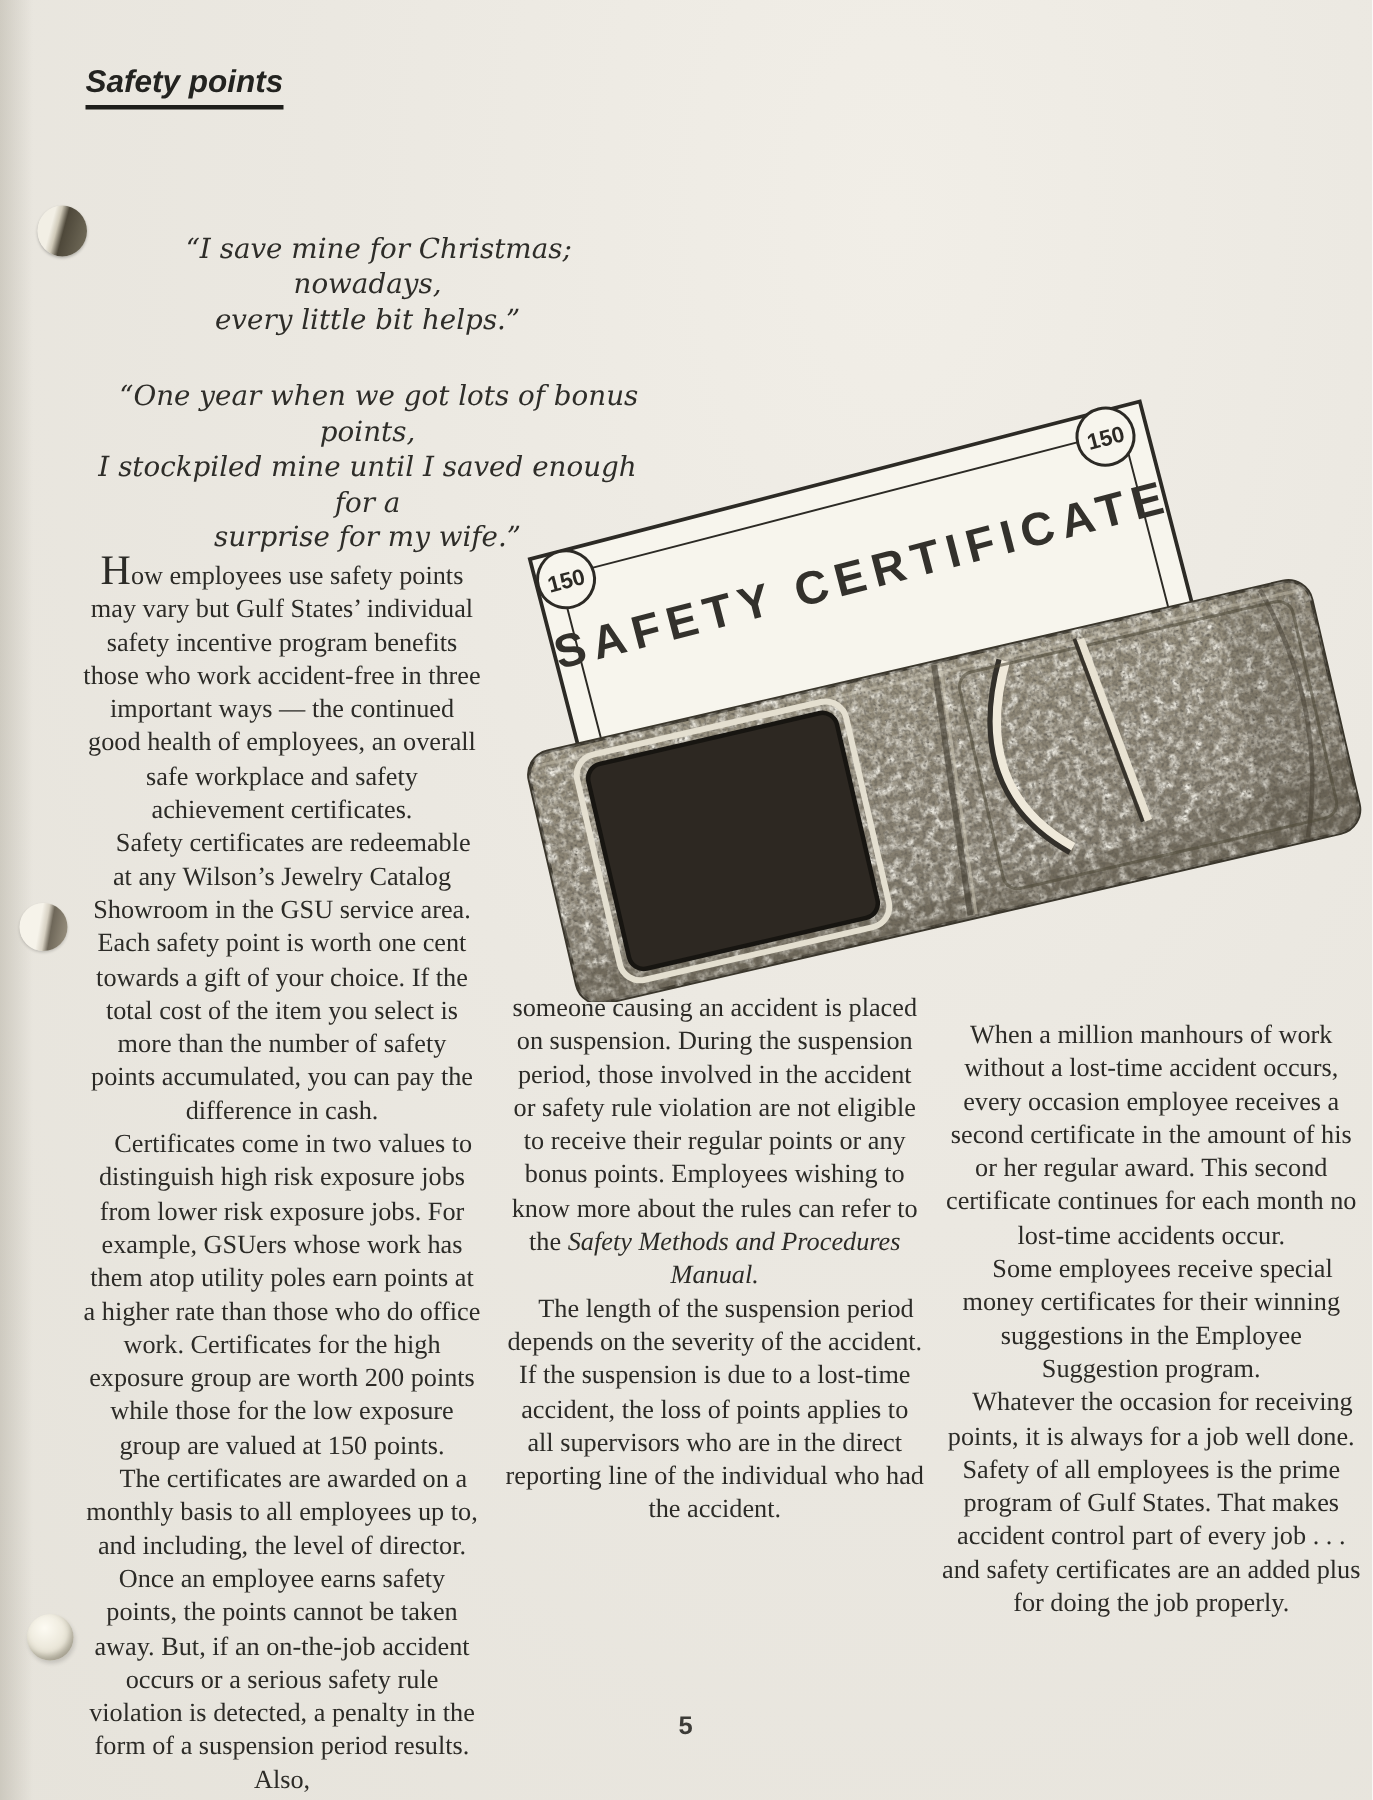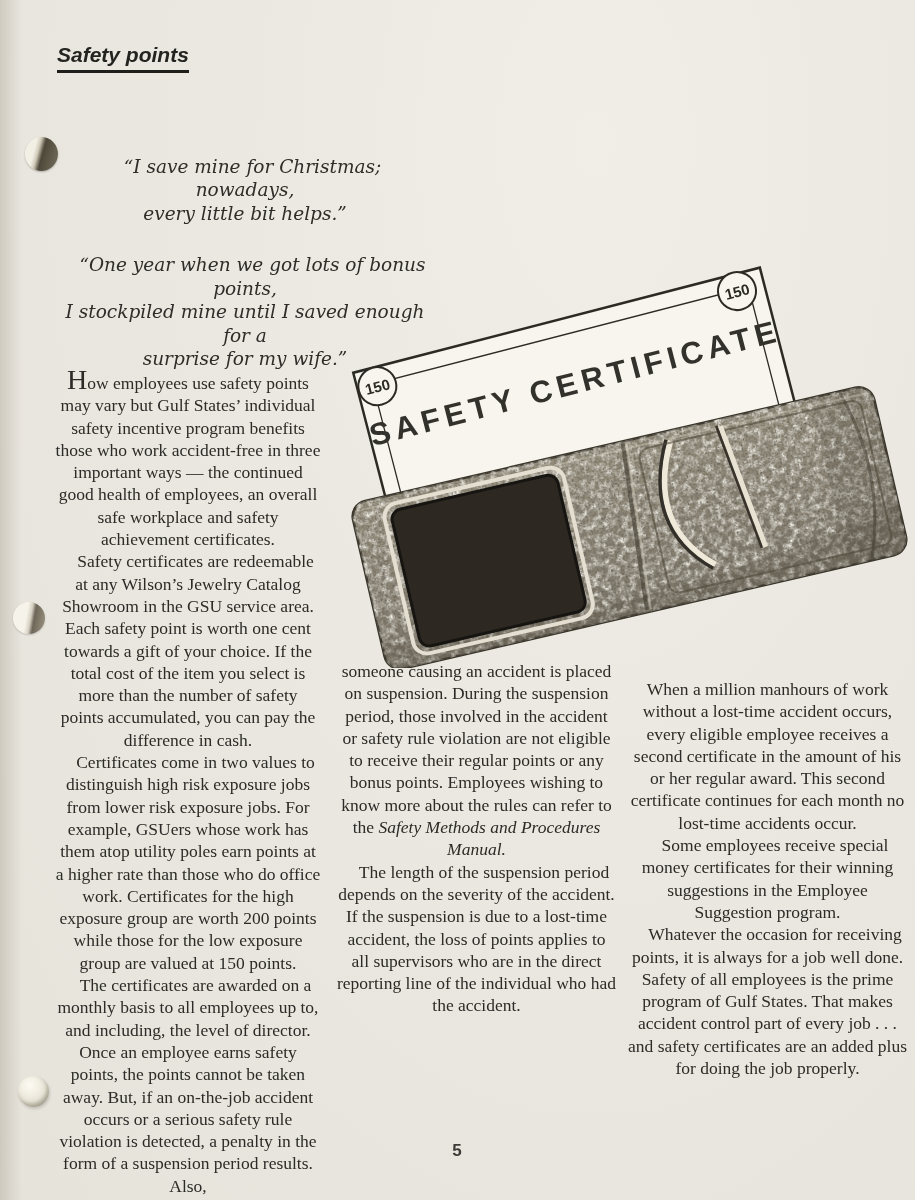--- a/index.html
+++ b/index.html
@@ -144,19 +144,19 @@
       <p><span>How employees use safety points may vary but Gulf States’ individual safety incentive program benefits those who work accident-free in three important ways — the continued good health of employees, an overall safe workplace and safety achievement certificates.</span></p>
       <p><span>Safety certificates are redeemable at any Wilson’s Jewelry Catalog Showroom in the GSU service area. Each safety point is worth one cent towards a gift of your choice. If the total cost of the item you select is more than the number of safety points accumulated, you can pay the difference in cash.</span></p>
       <p><span>Certificates come in two values to distinguish high risk exposure jobs from lower risk exposure jobs. For example, GSUers whose work has them atop utility poles earn points at a higher rate than those who do office work. Certificates for the high exposure group are worth 200 points while those for the low exposure group are valued at 150 points.</span></p>
       <p><span>The certificates are awarded on a monthly basis to all employees up to, and including, the level of director. Once an employee earns safety points, the points cannot be taken away. But, if an on-the-job accident occurs or a serious safety rule violation is detected, a penalty in the form of a suspension period results. Also,</span></p>
     </div>
   <div class="col" id="col-middle">
       <p><span>someone causing an accident is placed on suspension. During the suspension period, those involved in the accident or safety rule violation are not eligible to receive their regular points or any bonus points. Employees wishing to know more about the rules can refer to the </span><span class="it">Safety Methods and Procedures Manual.</span></p>
       <p><span>The length of the suspension period depends on the severity of the accident. If the suspension is due to a lost-time accident, the loss of points applies to all supervisors who are in the direct reporting line of the individual who had the accident.</span></p>
     </div>
   <div class="col" id="col-right">
-      <p><span>When a million manhours of work without a lost-time accident occurs, every eligible employee receives a second certificate in the amount of his or her regular award. This second certificate continues for each month no lost-time accidents occur.</span></p>
+      <p><span>When a million manhours of work without a lost-time accident occurs, every occasion employee receives a second certificate in the amount of his or her regular award. This second certificate continues for each month no lost-time accidents occur.</span></p>
       <p><span>Some employees receive special money certificates for their winning suggestions in the Employee Suggestion program.</span></p>
       <p><span>Whatever the occasion for receiving points, it is always for a job well done. Safety of all employees is the prime program of Gulf States. That makes accident control part of every job . . . and safety certificates are an added plus for doing the job properly.</span></p>
     </div>
 
   <div class="pagenum">5</div>
 </div>
 
 </body></html>

